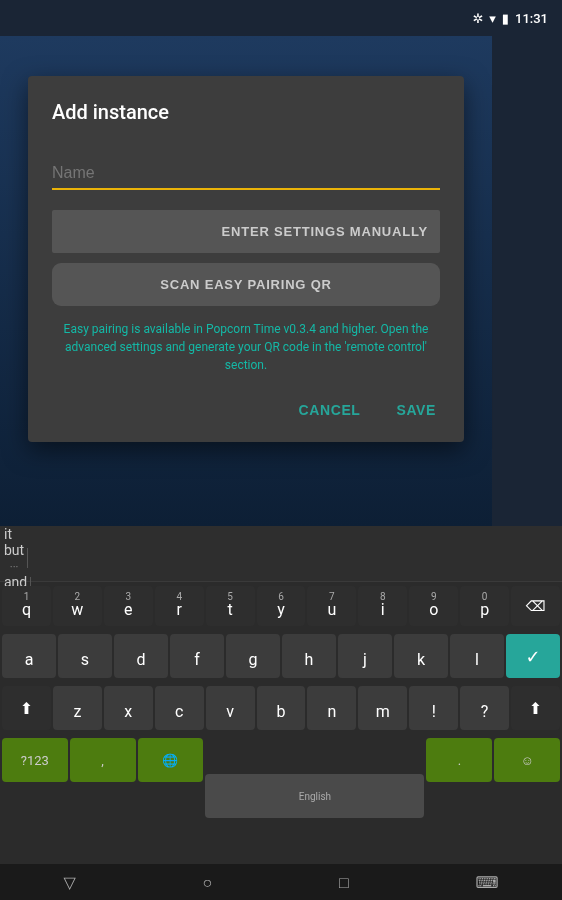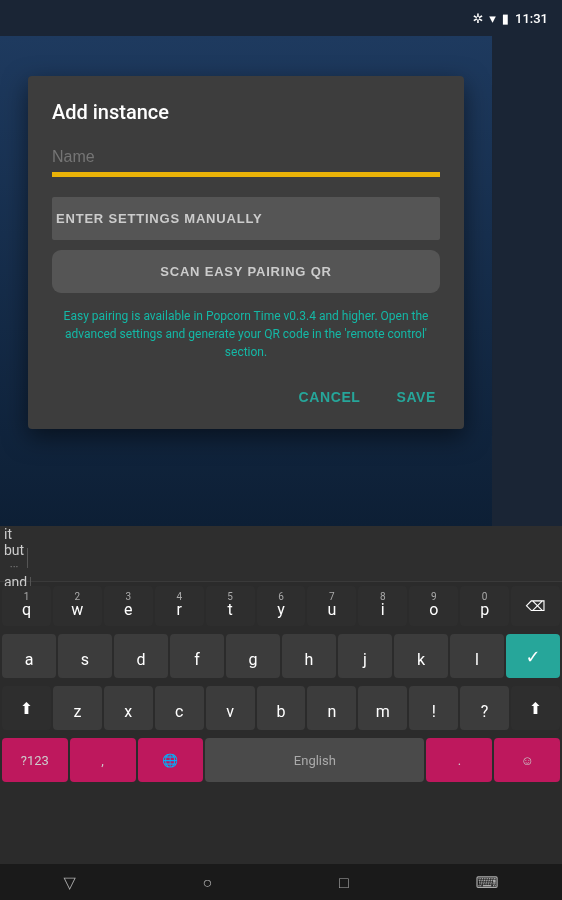--- a/index.html
+++ b/index.html
@@ -66,40 +66,41 @@
 
     .name-input-wrapper {
       margin-bottom: 20px;
       position: relative;
     }
 
     .name-input {
       width: 100%;
       background: transparent;
       border: none;
-      border-bottom: 5px solid #eab308;
+      border-bottom: 2px solid #eab308;
       color: #aaaaaa;
       font-size: 16px;
       padding: 4px 0 6px 0;
       outline: none;
+      margin-top: 16px;
     }
 
     .btn-settings {
       width: 100%;
       background: #555555;
       border: none;
       color: #cccccc;
       font-size: 13px;
       font-weight: 600;
       letter-spacing: 0.8px;
-      padding: 14px 4px;
+      padding: 14px 12px;
       border-radius: 2px;
       cursor: pointer;
       margin-bottom: 10px;
-      text-align: left;
+      text-align: right;
     }
 
     .btn-qr {
       width: 100%;
       background: #555555;
       border: none;
       color: #cccccc;
       font-size: 13px;
       font-weight: 600;
       letter-spacing: 0.8px;
@@ -245,28 +246,29 @@
     .key-char {
       font-size: 16px;
       line-height: 1;
       margin-top: 8px;
     }
 
     .key.wide {
       flex: 1.5;
       font-size: 13px;
       color: #cccccc;
-      background: #be185d;
+      background: #4d7c0f;
     }
 
     .key.space {
       flex: 5;
       background: #4a4a4a;
-      font-size: 13px;
+      font-size: 10px;
       color: #aaaaaa;
+      margin-top: 36px;
     }
 
     .key.action-key {
       background: #26a69a;
       color: white;
     }
 
     .key.backspace {
       background: #2e2e2e;
       font-size: 14px;

